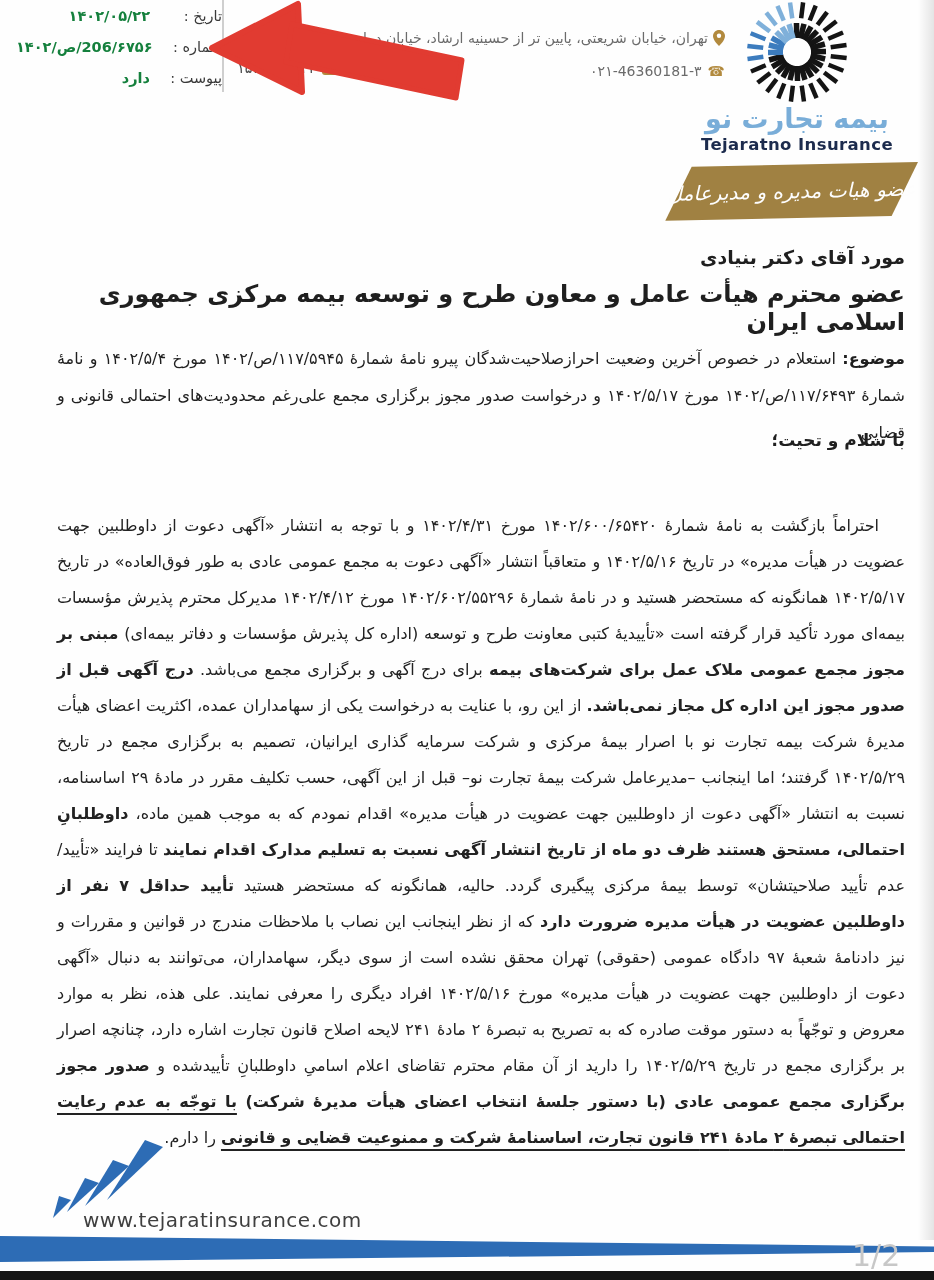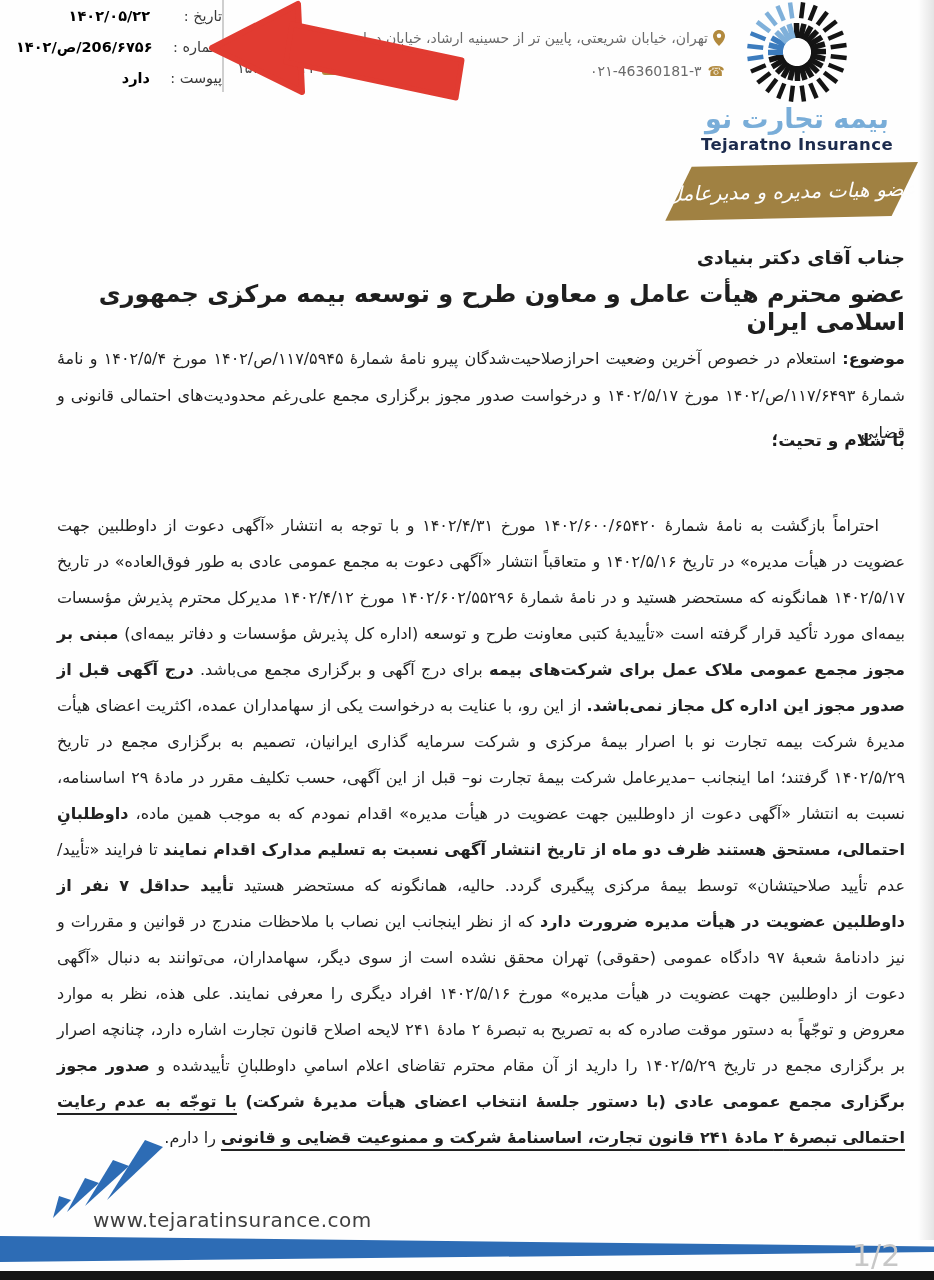--- a/index.html
+++ b/index.html
@@ -6,21 +6,21 @@
   html,body { background:#e8e8e8; }
   .screen {
     position:relative; width:934px; height:1280px; margin:0 auto;
     background:#fefefe; overflow:hidden;
     font-family:"DejaVu Sans", sans-serif; color:#1f1f1f;
   }
   
   .lh-fields { position:absolute; left:16px; top:8px; width:206px; direction:rtl; }
   .lh-row { display:flex; align-items:baseline; height:31px; }
   .lh-label { width:66px; font-size:14.5px; color:#3a3a3a; }
-  .lh-value { font-size:14.5px; font-weight:bold; color:#000000; margin-right:6px; white-space:nowrap; }
+  .lh-value { font-size:14.5px; font-weight:bold; color:#15803d; margin-right:6px; white-space:nowrap; }
   .lh-divider { position:absolute; left:222px; top:0; width:1.5px; height:92px; background:#cfcfcf; }
   
   .arrow-svg { position:absolute; left:200px; top:0; width:270px; height:105px; z-index:6; }
   
   .addr-block { position:absolute; left:445px; top:28px; width:280px; direction:rtl; text-align:right; color:#6b6b6b; }
   .addr-line { font-size:14px; line-height:20px; white-space:nowrap; }
   .phone-line { font-size:14px; margin-top:12px; color:#6b6b6b; }
   .gold { color:#b28a3e; }
   .pin-icon { display:inline-block; vertical-align:-3px; margin-left:5px; }
   .fax-icon { font-size:14px; margin-left:6px; }
@@ -46,21 +46,21 @@
              text-align:justify; font-size:16px; line-height:37px; }
   .subject .b { font-weight:bold;margin-top:11px; }
   .salutation { position:absolute; left:57px; top:430px; width:848px; direction:rtl;
                 text-align:right; font-size:17px; font-weight:bold; }
   .letter-body { position:absolute; left:57px; top:468px; width:848px; direction:rtl;
                  text-align:justify; font-size:16px; line-height:36px; text-indent:26px; color:#222;margin-top:40px; }
   .letter-body .b { font-weight:bold; }
   .letter-body .u { text-decoration:underline; text-underline-offset:6px; text-decoration-thickness:1.5px; }
   
   .footer-rays { position:absolute; left:45px; top:1138px; }
-  .website { position:absolute; left:93px; top:1208px; font-size:20px; color:#3f3f3f; letter-spacing:0.5px; }
+  .website { position:absolute; left:83px; top:1208px; font-size:20px; color:#3f3f3f; letter-spacing:0.5px; }
   .footer-band { position:absolute; left:0; top:1236px; width:934px; height:26px; background:#2d6cb5;
                  clip-path:polygon(0 0, 100% 40%, 100% 62%, 0 100%); }
   .page-indicator { position:absolute; left:852px; top:1238px; font-size:30px; color:#c7c7c7; }
   .bottom-bar { position:absolute; left:0; bottom:0; width:934px; height:9px; background:#151515; }
   .right-shadow { position:absolute; right:0; top:0; width:16px; height:1240px;
                   background:linear-gradient(to right, rgba(0,0,0,0), rgba(0,0,0,0.10)); pointer-events:none; }
 </style>
 </head>
 <body>
 
@@ -158,21 +158,21 @@
         </g>
     </svg>
     <div class="logo-fa">بیمه تجارت نو</div>
     <div class="logo-en">Tejaratno Insurance</div>
   </div>
   <div class="role-banner">
     <div class="role-banner-inner">عضو هیات مدیره و مدیرعامل</div>
   </div>
 
   <div class="recipient">
-    <div class="recipient-name">جناب آقای دکتر بنیادی</div>
+    <div class="recipient-name">مورد آقای دکتر بنیادی</div>
     <div class="recipient-title">عضو محترم هیأت عامل و معاون طرح و توسعه بیمه مرکزی جمهوری اسلامی ایران</div>
   </div>
 
   <div class="subject"><span class="b">موضوع:</span><span> استعلام در خصوص آخرین وضعیت احرازصلاحیت‌شدگان پیرو نامهٔ شمارهٔ ۱۱۷/۵۹۴۵/ص/۱۴۰۲ مورخ ۱۴۰۲/۵/۴ و نامهٔ شمارهٔ ۱۱۷/۶۴۹۳/ص/۱۴۰۲ مورخ ۱۴۰۲/۵/۱۷ و درخواست صدور مجوز برگزاری مجمع علی‌رغم محدودیت‌های احتمالی قانونی و قضایی</span></div>
 
   <div class="salutation">با سلام و تحیت؛</div>
 
   <div class="letter-body"><span>احتراماً بازگشت به نامهٔ شمارهٔ ۱۴۰۲/۶۰۰/۶۵۴۲۰ مورخ ۱۴۰۲/۴/۳۱ و با توجه به انتشار «آگهی دعوت از داوطلبین جهت عضویت در هیأت مدیره» در تاریخ ۱۴۰۲/۵/۱۶ و متعاقباً انتشار «آگهی دعوت به مجمع عمومی عادی به طور فوق‌العاده» در تاریخ ۱۴۰۲/۵/۱۷ همانگونه که مستحضر هستید و در نامهٔ شمارهٔ ۱۴۰۲/۶۰۲/۵۵۲۹۶ مورخ ۱۴۰۲/۴/۱۲ مدیرکل محترم پذیرش مؤسسات بیمه‌ای مورد تأکید قرار گرفته است «تأییدیهٔ کتبی معاونت طرح و توسعه (اداره کل پذیرش مؤسسات و دفاتر بیمه‌ای) </span><span class="b">مبنی بر مجوز مجمع عمومی ملاک عمل برای شرکت‌های بیمه</span><span> برای درج آگهی و برگزاری مجمع می‌باشد. </span><span class="b">درج آگهی قبل از صدور مجوز این اداره کل مجاز نمی‌باشد.</span><span> از این رو، با عنایت به درخواست یکی از سهامداران عمده، اکثریت اعضای هیأت مدیرهٔ شرکت بیمه تجارت نو با اصرار بیمهٔ مرکزی و شرکت سرمایه گذاری ایرانیان، تصمیم به برگزاری مجمع در تاریخ ۱۴۰۲/۵/۲۹ گرفتند؛ اما اینجانب –مدیرعامل شرکت بیمهٔ تجارت نو– قبل از این آگهی، حسب تکلیف مقرر در مادهٔ ۲۹ اساسنامه، نسبت به انتشار «آگهی دعوت از داوطلبین جهت عضویت در هیأت مدیره» اقدام نمودم که به موجب همین ماده، </span><span class="b">داوطلبانِ احتمالی، مستحق هستند ظرف دو ماه از تاریخ انتشار آگهی نسبت به تسلیم مدارک اقدام نمایند</span><span> تا فرایند «تأیید/عدم تأیید صلاحیتشان» توسط بیمهٔ مرکزی پیگیری گردد. حالیه، همانگونه که مستحضر هستید </span><span class="b">تأیید حداقل ۷ نفر از داوطلبین عضویت در هیأت مدیره ضرورت دارد</span><span> که از نظر اینجانب این نصاب با ملاحظات مندرج در قوانین و مقررات و نیز دادنامهٔ شعبهٔ ۹۷ دادگاه عمومی (حقوقی) تهران محقق نشده است از سوی دیگر، سهامداران، می‌توانند به دنبال «آگهی دعوت از داوطلبین جهت عضویت در هیأت مدیره» مورخ ۱۴۰۲/۵/۱۶ افراد دیگری را معرفی نمایند. علی هذه، نظر به موارد معروض و توجّهاً به دستور موقت صادره که به تصریح به تبصرهٔ ۲ مادهٔ ۲۴۱ لایحه اصلاح قانون تجارت اشاره دارد، چنانچه اصرار بر برگزاری مجمع در تاریخ ۱۴۰۲/۵/۲۹ را دارید از آن مقام محترم تقاضای اعلام اسامیِ داوطلبانِ تأییدشده و </span><span class="b">صدور مجوز برگزاری مجمع عمومی عادی (با دستور جلسهٔ انتخاب اعضای هیأت مدیرهٔ شرکت) </span><span class="b u">با توجّه به عدم رعایت احتمالی تبصرهٔ ۲ مادهٔ ۲۴۱ قانون تجارت، اساسنامهٔ شرکت و ممنوعیت قضایی و قانونی</span><span> را دارم.</span></div>
 
   <svg class="footer-rays" width="130" height="90" viewBox="0 0 130 90">

